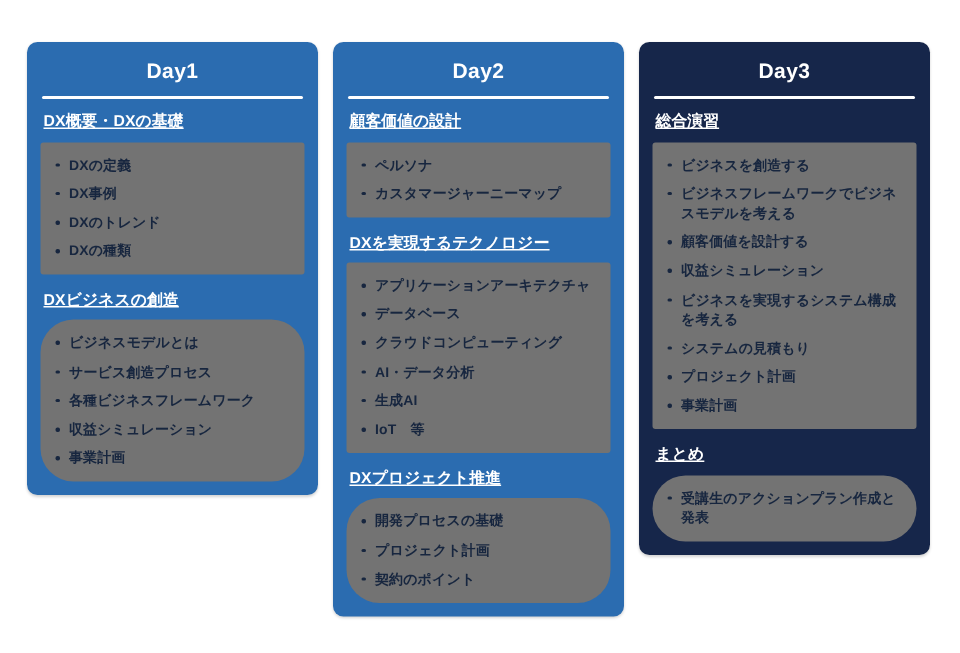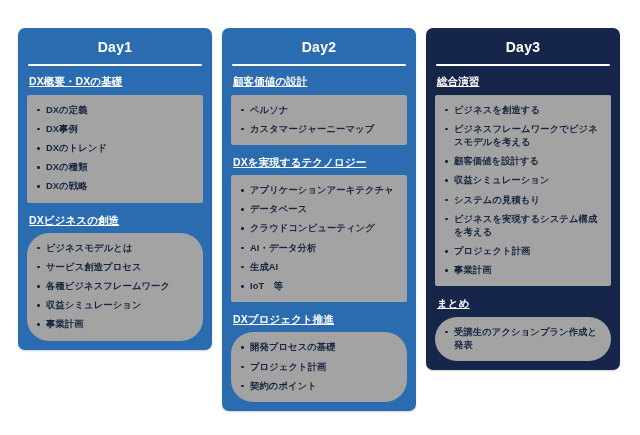--- a/index.html
+++ b/index.html
@@ -59,21 +59,21 @@
     color: #ffffff;
     font-size: 10.5px;
     font-weight: bold;
     line-height: 1.35;
     padding: 1px 2px 6px 2px;
     letter-spacing: 0.1px;
     text-decoration: underline;
   }
 
   .section-body {
-    background: #a3a3a3;
+    background: #737373;
     border-radius: 2px;
     padding: 9px 6px 9px 4px;
     margin-bottom: 9px;
   }
   .section-body:last-child { margin-bottom: 0; border-radius: 22px; }
 
   ul.bullets {
     list-style: none;
     margin: 0;
     padding: 0;
@@ -106,21 +106,20 @@
     <div class="day-card">
       <div class="day-title">Day1</div>
       <div class="title-rule"></div>
       <div class="section-head">DX概要・DXの基礎</div>
       <div class="section-body">
         <ul class="bullets">
           <li>DXの定義</li>
           <li>DX事例</li>
           <li>DXのトレンド</li>
           <li>DXの種類</li>
-          <li>DXの戦略</li>
         </ul>
       </div>
       <div class="section-head">DXビジネスの創造</div>
       <div class="section-body">
         <ul class="bullets">
           <li>ビジネスモデルとは</li>
           <li>サービス創造プロセス</li>
           <li>各種ビジネスフレームワーク</li>
           <li>収益シミュレーション</li>
           <li>事業計画</li>
@@ -160,22 +159,22 @@
     <div class="day-card accent-dark">
       <div class="day-title">Day3</div>
       <div class="title-rule"></div>
       <div class="section-head">総合演習</div>
       <div class="section-body">
         <ul class="bullets">
           <li>ビジネスを創造する</li>
           <li>ビジネスフレームワークでビジネスモデルを考える</li>
           <li>顧客価値を設計する</li>
           <li>収益シミュレーション</li>
+          <li>ビジネスを実現するシステム構成を考える</li>
           <li>システムの見積もり</li>
-          <li>ビジネスを実現するシステム構成を考える</li>
           <li>プロジェクト計画</li>
           <li>事業計画</li>
         </ul>
       </div>
       <div class="section-head">まとめ</div>
       <div class="section-body">
         <ul class="bullets">
           <li>受講生のアクションプラン作成と発表</li>
         </ul>
       </div>

